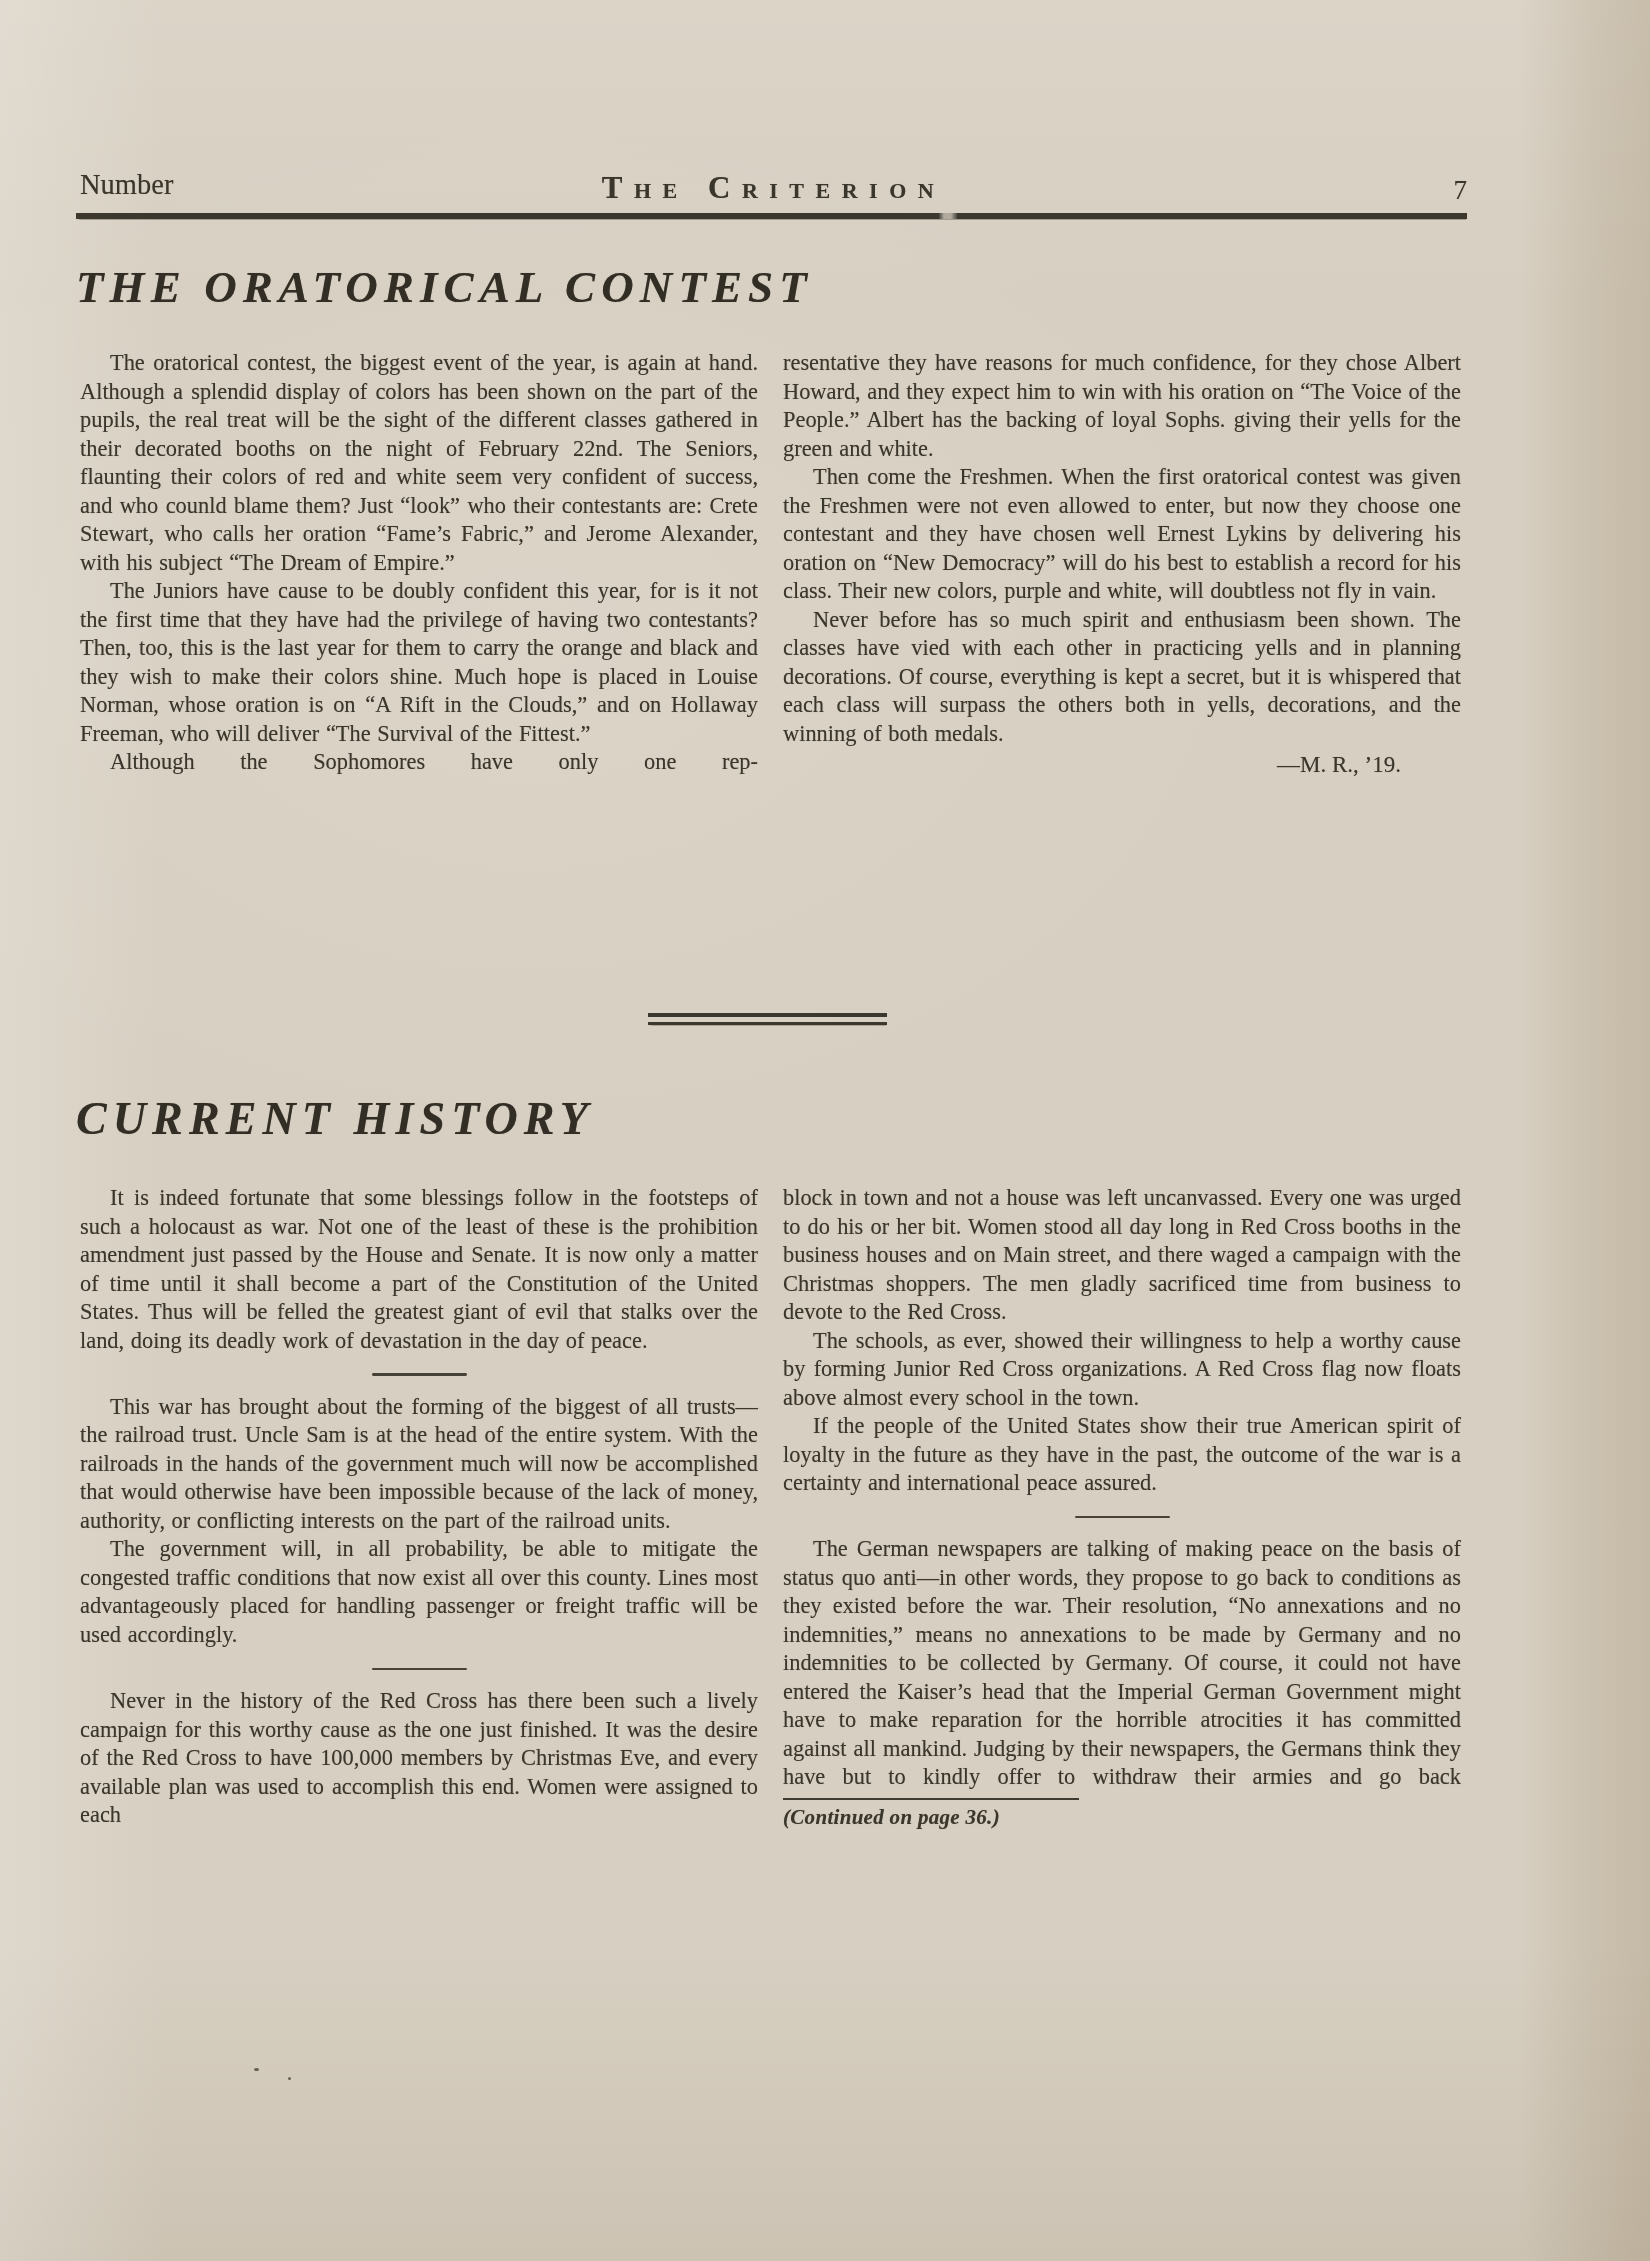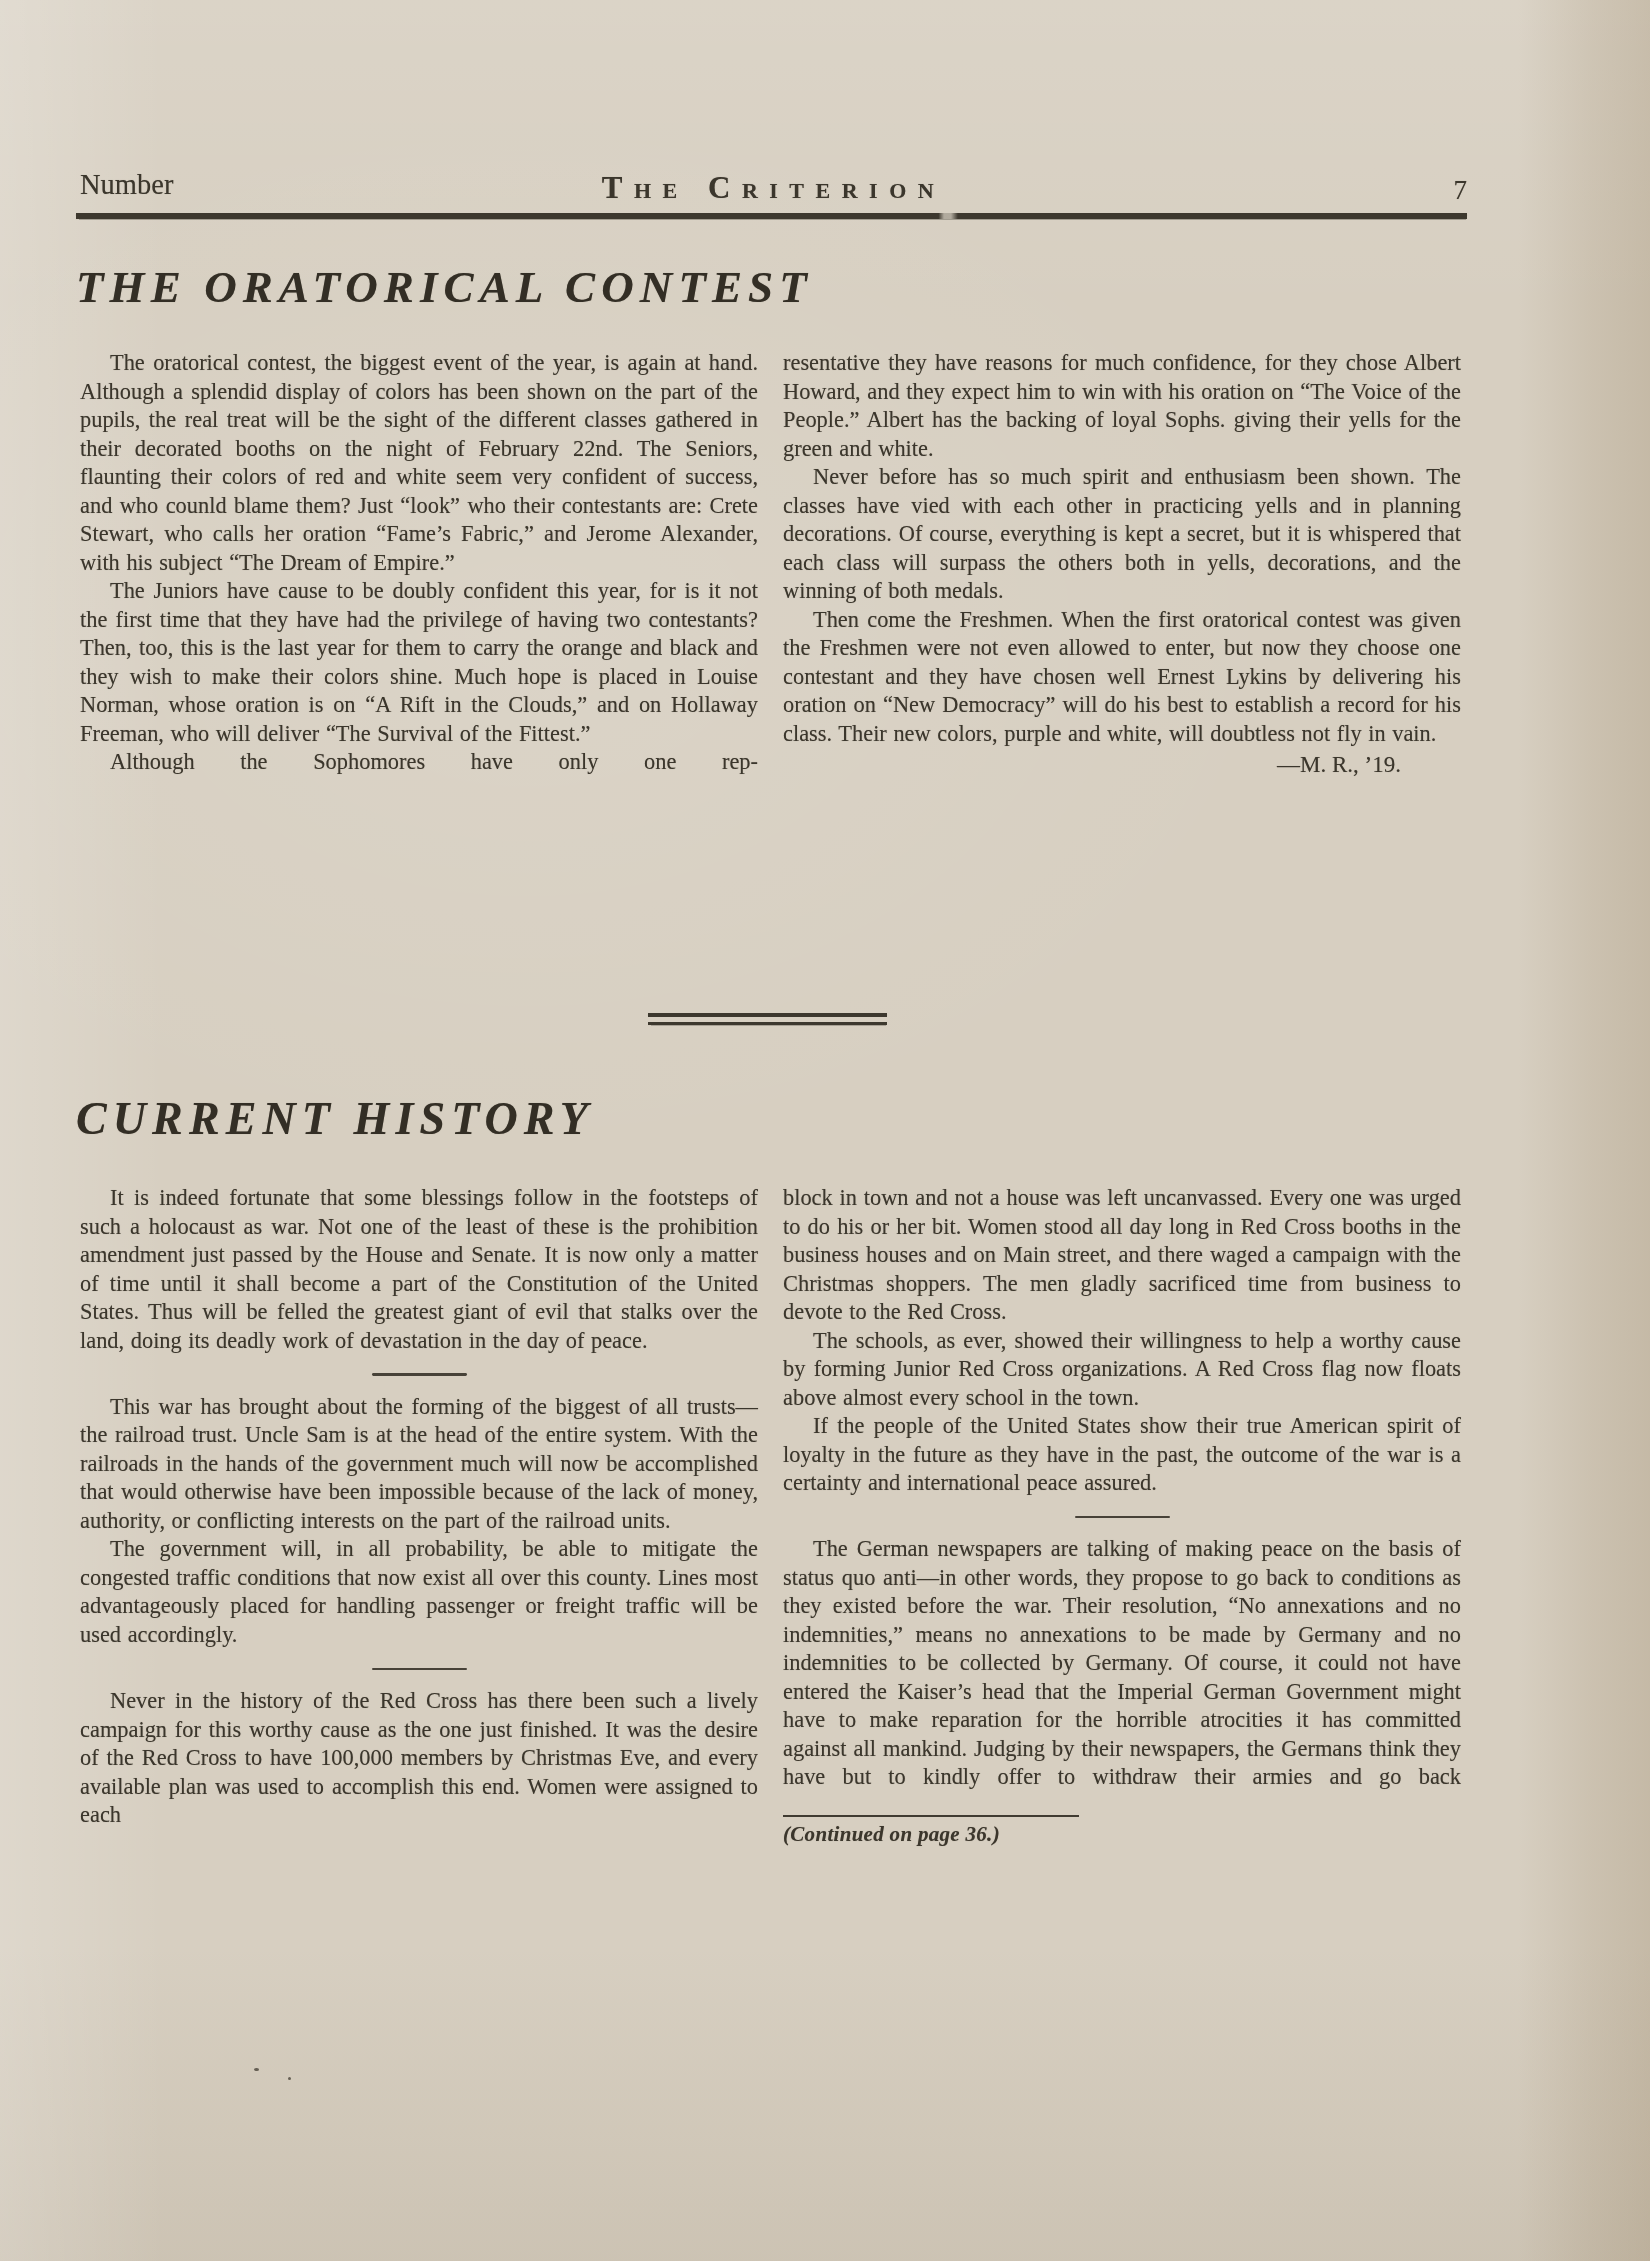--- a/index.html
+++ b/index.html
@@ -70,21 +70,21 @@
     border-top: 4.1px solid #3d382e; border-bottom: 3.4px solid #3d382e;
     box-shadow: 0 0.7px 0.7px rgba(61,56,46,0.3);
   }
 
   .col-divider {
     width: 95px; height: 2.7px; background: #474238;
     margin: 18.3px auto 17px auto; border-radius: 1.4px;
   }
 
   .continued {
-    margin-top: 23px; width: 296px;
+    margin-top: 6px; width: 296px;
     border-top: 2px solid #403b31; padding-top: 5.4px;
     font-size: 21px; font-style: italic; font-weight: bold;
     letter-spacing: 0.3px;
   }
 
   .speck { position: absolute; background: #4a443a; border-radius: 50%; opacity: 0.8; }
   .speck-1 { left: 254px; top: 2068px; width: 4.8px; height: 3.4px; }
   .speck-2 { left: 288px; top: 2077px; width: 3.4px; height: 3.4px; }
 </style>
 </head>
@@ -103,22 +103,22 @@
   <h1 class="article-title title-1">THE ORATORICAL CONTEST</h1>
 
   <section class="cols cols-1">
     <div class="col">
       <p class="para">The oratorical contest, the biggest event of the year, is again at hand.  Although a splendid display of colors has been shown on the part of the pupils, the real treat will be the sight of the different classes gathered in their decorated booths on the night of February 22nd.  The Seniors, flaunting their colors of red and white seem very confident of success, and who counld blame them? Just “look” who their contestants are: Crete Stewart, who calls her oration “Fame’s Fabric,” and Jerome Alexander, with his subject “The Dream of Empire.”</p>
       <p class="para">The Juniors have cause to be doubly confident this year, for is it not the first time that they have had the privilege of having two contestants? Then, too, this is the last year for them to carry the orange and black and they wish to make their colors shine.  Much hope is placed in Louise Norman, whose oration is on “A Rift in the Clouds,” and on Hollaway Freeman, who will deliver “The Survival of the Fittest.”</p>
       <p class="para fill-last">Although the Sophomores have only one rep-</p>
     </div>
     <div class="col">
       <p class="para noindent">resentative they have reasons for much confidence, for they chose Albert Howard, and they expect him to win with his oration on “The Voice of the People.”  Albert has the backing of loyal Sophs. giving their yells for the green and white.</p>
+      <p class="para">Then come the Freshmen.  When the first oratorical contest was given the Freshmen were not even allowed to enter, but now they choose one contestant and they have chosen well Ernest Lykins by delivering his oration on “New Democracy” will do his best to establish a record for his class.  Their new colors, purple and white, will doubtless not fly in vain.</p>
       <p class="para">Never before has so much spirit and enthusiasm been shown.  The classes have vied with each other in practicing yells and in planning decorations.  Of course, everything is kept a secret, but it is whispered that each class will surpass the others both in yells, decorations, and the winning of both medals.</p>
-      <p class="para">Then come the Freshmen.  When the first oratorical contest was given the Freshmen were not even allowed to enter, but now they choose one contestant and they have chosen well Ernest Lykins by delivering his oration on “New Democracy” will do his best to establish a record for his class.  Their new colors, purple and white, will doubtless not fly in vain.</p>
       <p class="signature">—M. R., ’19.</p>
     </div>
   </section>
 
   <div class="rule-double"></div>
 
   <h1 class="article-title title-2">CURRENT HISTORY</h1>
 
   <section class="cols cols-2">
     <div class="col">

